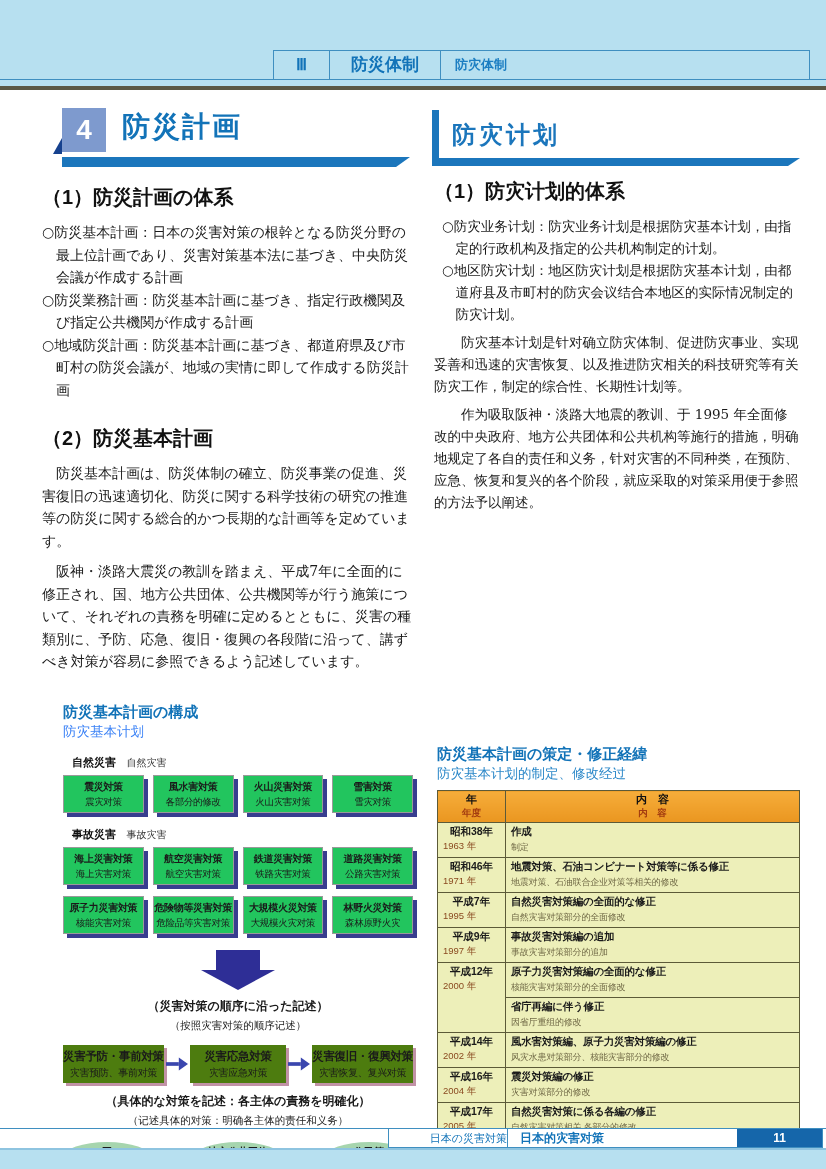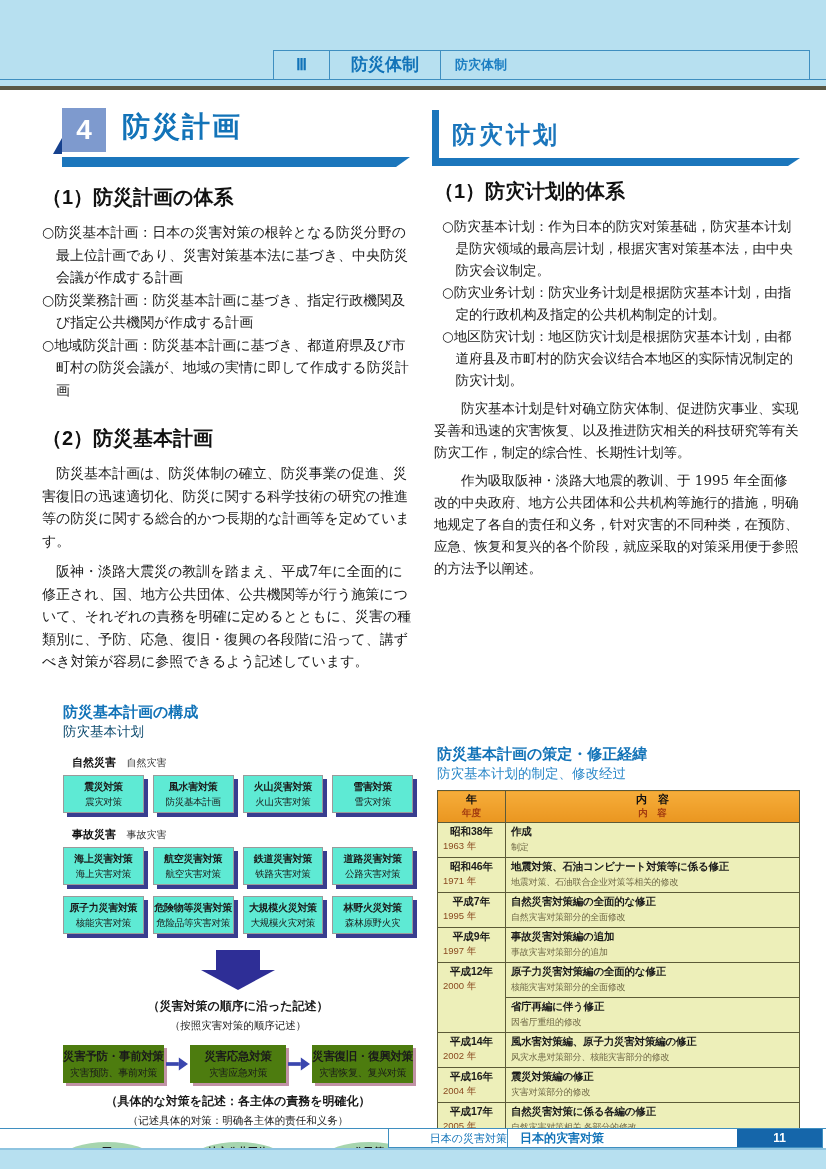--- a/index.html
+++ b/index.html
@@ -41,26 +41,26 @@
   .jp-body{font-family:"DejaVu Serif",serif;font-size:14px;line-height:22.5px;color:#1a1a1a;}
   .zh-body{font-family:"DejaVu Serif",serif;font-size:13.5px;line-height:22px;color:#1a1a1a;}
   .bullet{padding-left:14px;text-indent:-14px;margin:0 0 0 2px;}
   .col-right .bullet{margin-left:10px;padding-left:13.5px;text-indent:-13.5px;}
   .para{margin:8px 0 0 2px;text-indent:14px;}
   .col-right .para{text-indent:27px;margin-top:6px;}
 
   
   .diagram{position:absolute;left:63px;top:703px;width:350px;}
   .dg-title{font-size:15px;font-weight:bold;color:#1273b8;}
-  .dg-sub{font-size:13.5px;color:#0c4a6e;margin-top:1px;}
+  .dg-sub{font-size:13.5px;color:#3b82f6;margin-top:1px;}
   .grp-label{margin:11px 0 5px 9px;}
   .grp-label .ja{font-size:11px;font-weight:bold;color:#111;}
   .grp-label .zh{font-size:10px;color:#333;margin-left:6px;}
   .box-row{display:flex;gap:9px;margin-bottom:11px;}
-  .d-box{flex:1;background:#5eead4;border:1px solid #9a9a9a;box-shadow:4px 4px 0 #383d8f;
+  .d-box{flex:1;background:#22c55e;border:1px solid #9a9a9a;box-shadow:4px 4px 0 #383d8f;
     text-align:center;padding:4px 0 3px;}
   .d-box .ja{font-size:10px;font-weight:bold;letter-spacing:-0.3px;white-space:nowrap;}
   .d-box .zh{font-size:9.5px;margin-top:2px;letter-spacing:-0.3px;white-space:nowrap;}
   .big-arrow{margin:16px auto 8px;width:74px;}
   .big-arrow .shaft{width:44px;height:20px;background:#2e2e96;margin:0 auto;}
   .big-arrow .head{width:0;height:0;border-left:37px solid transparent;border-right:37px solid transparent;border-top:20px solid #2e2e96;}
   .cap{text-align:center;}
   .cap .ja{font-size:12px;font-weight:bold;}
   .cap .zh{font-size:10.5px;margin-top:4px;}
   .phase-row{display:flex;align-items:center;margin:12px 0 10px;}
@@ -132,21 +132,20 @@
 </section>
 
 <section class="col-right">
   <div class="sec-header-r">
     <div class="vbar"></div>
     <span class="sec-title-r">防灾计划</span>
     <div class="sec-bar-r"></div>
   </div>
   <h2 class="h-sub">（1）防灾计划的体系</h2>
   <div class="zh-body">
-    <p class="bullet">○防灾基本计划：作为日本的防灾对策基础，防灾基本计划是防灾领域的最高层计划，根据灾害对策基本法，由中央防灾会议制定。</p>
     <p class="bullet">○防灾业务计划：防灾业务计划是根据防灾基本计划，由指定的行政机构及指定的公共机构制定的计划。</p>
     <p class="bullet">○地区防灾计划：地区防灾计划是根据防灾基本计划，由都道府县及市町村的防灾会议结合本地区的实际情况制定的防灾计划。</p>
   </div>
   <div class="zh-body">
     <p class="para">防灾基本计划是针对确立防灾体制、促进防灾事业、实现妥善和迅速的灾害恢复、以及推进防灾相关的科技研究等有关防灾工作，制定的综合性、长期性计划等。</p>
     <p class="para">作为吸取阪神・淡路大地震的教训、于 1995 年全面修改的中央政府、地方公共团体和公共机构等施行的措施，明确地规定了各自的责任和义务，针对灾害的不同种类，在预防、应急、恢复和复兴的各个阶段，就应采取的对策采用便于参照的方法予以阐述。</p>
   </div>
 </section>
 
 <section class="diagram">
@@ -157,21 +156,21 @@
     <span class="ja">自然災害</span>
     <span class="zh">自然灾害</span>
   </div>
   <div class="box-row">
     <div class="d-box">
         <div class="ja">震災対策</div>
         <div class="zh">震灾对策</div>
       </div>
     <div class="d-box">
         <div class="ja">風水害対策</div>
-        <div class="zh">防災基本計画</div>
+        <div class="zh">各部分的修改</div>
       </div>
     <div class="d-box">
         <div class="ja">火山災害対策</div>
         <div class="zh">火山灾害对策</div>
       </div>
     <div class="d-box">
         <div class="ja">雪害対策</div>
         <div class="zh">雪灾对策</div>
       </div>
   </div>

